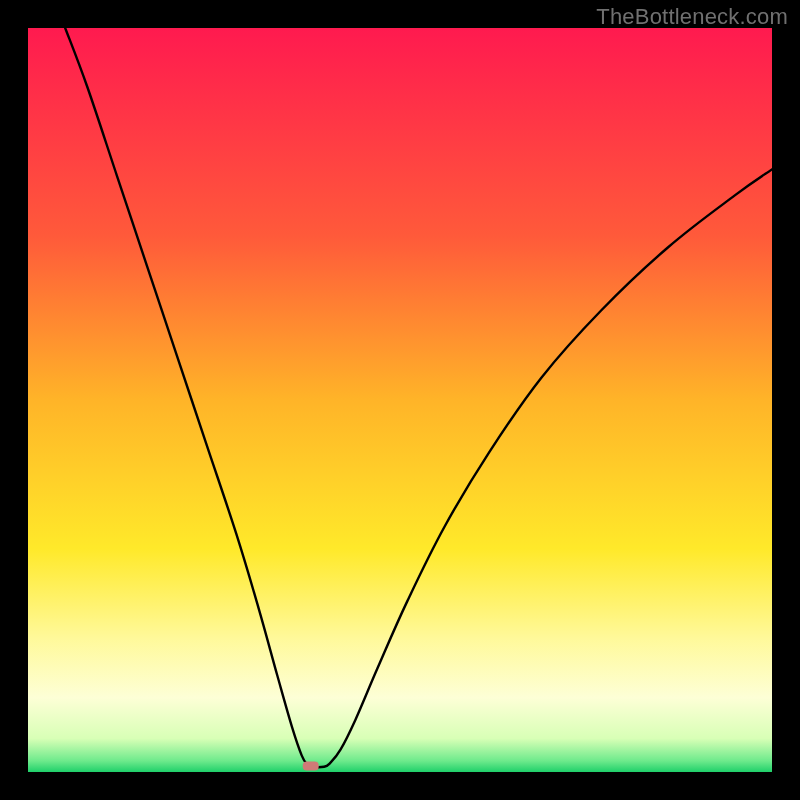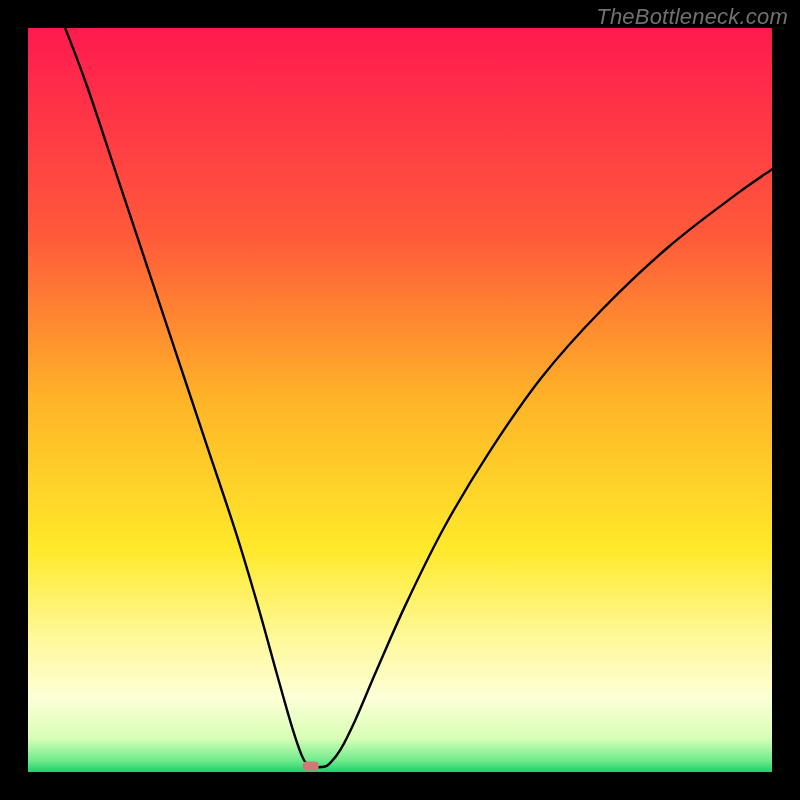--- a/index.html
+++ b/index.html
@@ -28,21 +28,20 @@
   }
   .watermark {
     position: absolute;
     top: 4px;
     right: 12px;
     color: #707070;
     font-size: 22px;
     font-weight: 500;
     letter-spacing: 0.2px;
     user-select: none;
-    font-style: italic;
   }
   svg { display: block; }
 </style>
 </head>
 <body>
 
 <div class="frame">
   <svg class="plot" viewBox="0 0 744 744" preserveAspectRatio="none">
     <defs>
       <linearGradient id="bg-grad" x1="0" y1="0" x2="0" y2="1">

